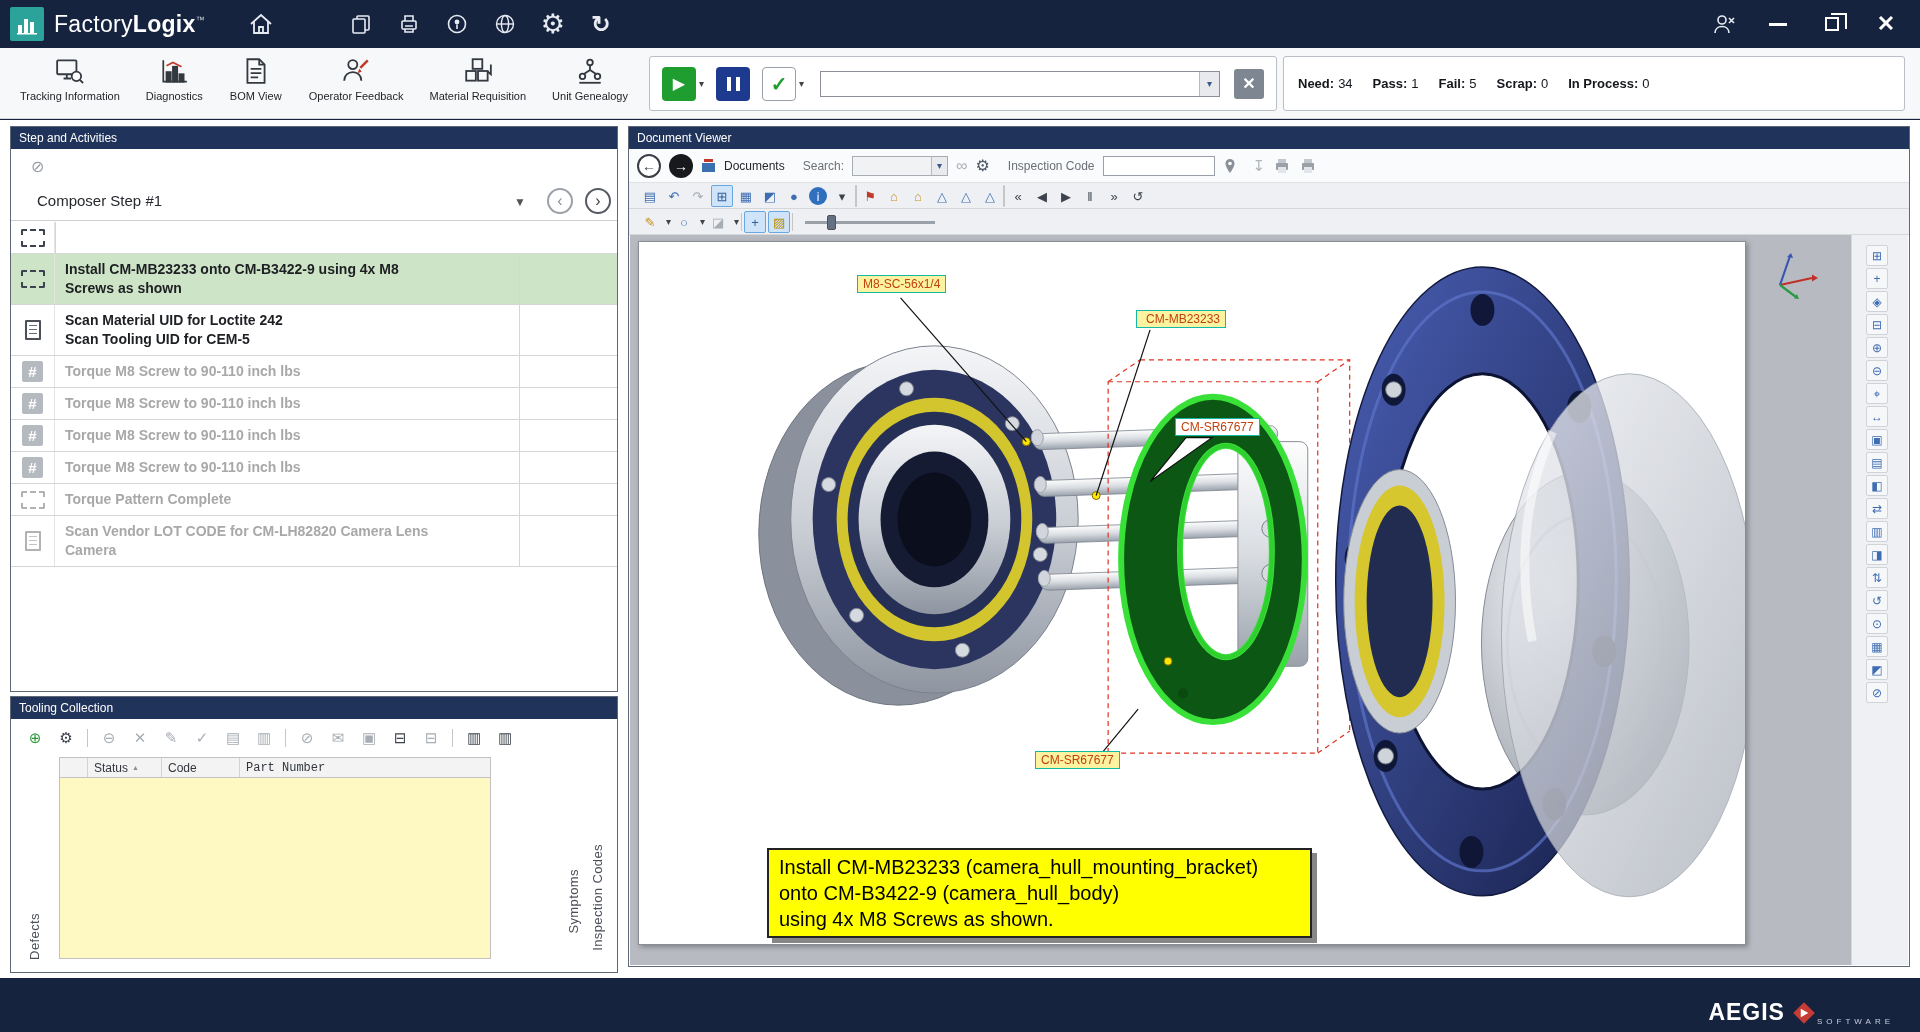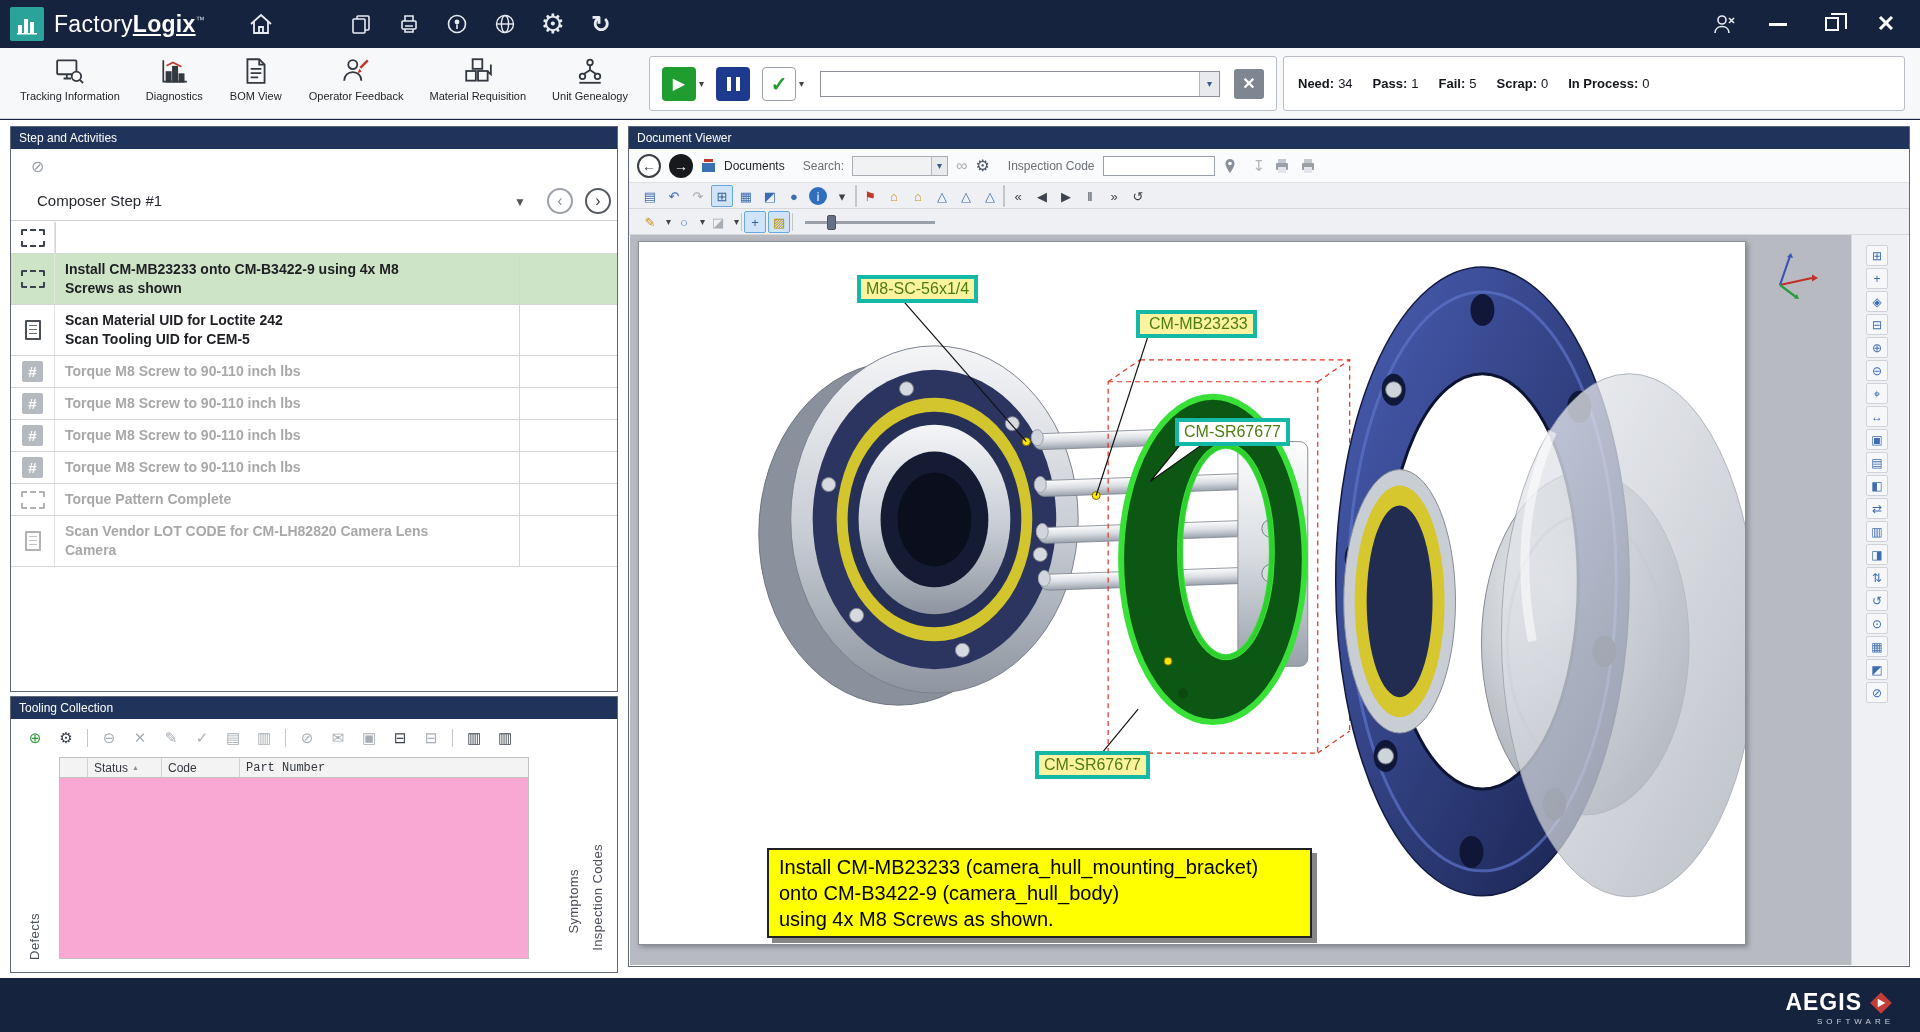--- a/index.html
+++ b/index.html
@@ -5,21 +5,21 @@
   * { margin:0; padding:0; box-sizing:border-box; }
   html,body { width:1920px; height:1032px; }
   body { font-family:"Liberation Sans", sans-serif; background:#15233f; position:relative; overflow:hidden; }
 
   .window { position:absolute; inset:0; }
 
   
   .titlebar { position:absolute; top:0; left:0; right:0; height:48px; background:#15233f; display:flex; align-items:center; }
   .logo-mark { width:34px; height:34px; margin-left:10px; background:#2ba39a; border-radius:2px; display:flex; align-items:center; justify-content:center; }
   .app-title { margin-left:10px; color:#fff; font-size:23px; letter-spacing:.3px; white-space:nowrap; }
-  .app-title .f { font-weight:400; } .app-title .l { font-weight:700;text-decoration:underline; }
+  .app-title .f { font-weight:400; } .app-title .l { font-weight:700; }
   .app-title sup { font-size:9px; color:#cdd4de; }
   .tb-btn { width:40px; height:40px; display:flex; align-items:center; justify-content:center; color:#e8ecf2; }
   .tb-home { margin-left:36px; }
   .tb-icons { display:flex; margin-left:60px; gap:8px; align-items:center; }
   .glyph-ic { color:#e8ecf2; font-size:24px; line-height:1; }
   .tb-right { margin-left:auto; display:flex; align-items:center; gap:14px; margin-right:14px; }
   .win-min { width:18px; height:3px; background:#fff; }
   .win-restore { width:14px; height:14px; border:2px solid #fff; position:relative; }
   .win-restore::before { content:""; position:absolute; top:-6px; left:4px; width:14px; height:14px; border:2px solid #fff; border-left:none; border-bottom:none; }
   .win-close { color:#fff; font-size:22px; font-weight:bold; line-height:1; }
@@ -73,21 +73,21 @@
   .disabled .ic-doc { border-color:#b2b2b2; } .disabled .ic-doc::before { background:repeating-linear-gradient(#c4c4c4 0 1px, transparent 1px 4px); }
   .ic-hash { width:21px; height:21px; background:#b4bac0; color:#fff; font-weight:bold; font-size:15px; line-height:21px; text-align:center; border-radius:2px; }
 
   
   .defect-panel { left:10px; top:696px; width:608px; height:277px; }
   .defect-toolbar { position:absolute; top:28px; left:14px; right:10px; height:26px; display:flex; align-items:center; gap:11px; }
   .dtool { width:20px; height:20px; text-align:center; line-height:20px; font-size:15px; }
   .c-green { color:#2c9a3c; } .c-dark { color:#3d434c; } .c-gray { color:#a7adb4; }
   .c-blue { color:#3e6db2; } .c-red { color:#c0392b; } .c-amber { color:#c88f1a; }
   .divider { width:1px !important; height:18px; background:#c6c6c6; padding:0; }
-  .defect-table { position:absolute; left:48px; top:60px; width:470px; height:202px; border:1px solid #c2c2c2; background:#f9a8d4; }
+  .defect-table { position:absolute; left:48px; top:60px; width:432px; height:202px; border:1px solid #c2c2c2; background:#fef9c3; }
   .dt-header { display:flex; height:20px; background:#f3f3f3; border-bottom:1px solid #c2c2c2; font-size:12px; color:#33373d; }
   .dt-cell { border-right:1px solid #d2d2d2; padding:2px 6px; display:flex; align-items:center; gap:4px; }
   .dt-c0 { width:28px; } .dt-c1 { width:74px; } .dt-c2 { width:78px; } .dt-c3 { flex:1; border-right:none;font-family:Liberation Mono, monospace; }
   .sort-arrow { font-size:7px; color:#8a8f96; }
   .vtab { position:absolute; writing-mode:vertical-rl; transform:rotate(180deg); font-size:13px; color:#4a4f57; letter-spacing:.4px; }
   .vtab-left { left:16px; bottom:12px; }
   .vtab-r1 { right:36px; bottom:38px; }
   .vtab-r2 { right:12px; bottom:21px; }
 
   
@@ -110,29 +110,29 @@
   .c-info { background:#2f6fbe; color:#fff; border-radius:50%; font-size:12px; width:18px; height:18px; line-height:18px; margin:0 2px; }
   .slider { width:130px; height:22px; position:relative; margin-left:10px; }
   .slider .track { position:absolute; top:10px; left:0; right:0; height:3px; background:#9aa0a8; }
   .slider .handle { position:absolute; top:4px; left:22px; width:9px; height:15px; background:#667083; border:1px solid #4a525f; border-radius:2px; }
   .viewer-canvas { position:absolute; top:108px; left:1px; width:1222px; bottom:1px; background:#b7bbc1; overflow:hidden; }
   .side-strip { position:absolute; top:108px; right:1px; width:57px; bottom:1px; background:#eef0f3; border-left:1px solid #d5d7da; }
   .side-toolbar { position:absolute; top:10px; left:14px; display:flex; flex-direction:column; gap:2px; }
   .side-toolbar .ti { width:22px; height:21px; line-height:21px; font-size:12px; background:#f6f7f9; border:1px solid #cfd3d8; }
   .sheet { position:absolute; left:8px; top:6px; width:1108px; height:704px; background:#fff; border:1px solid #8a8f96; box-shadow:2px 2px 5px rgba(0,0,0,.3); }
   .scene { position:absolute; inset:0; }
-  .callout { position:absolute; background:#fbf3a0; border:4px solid #14b8a6; color:#4d7c0f; font-size:16px; padding:1px 5px; white-space:nowrap; }
+  .callout { position:absolute; background:#fbf3a0; border:1px solid #14b8a6; color:#c2410c; font-size:12px; padding:1px 5px; white-space:nowrap; }
   .callout.white { background:#fff; }
   .instruction { position:absolute; left:128px; top:606px; width:545px; background:#ffff00; border:2px solid #222; box-shadow:5px 5px 0 rgba(35,35,35,.55); padding:4px 10px; }
   .instr-line { font-size:20px; line-height:26px; color:#000; }
   .triad { position:absolute; left:1136px; top:16px; width:52px; height:48px; }
 
   
   .footer { position:absolute; left:0; right:0; bottom:0; height:54px; background:#15233f; }
-  .aegis { position:absolute; right:26px; bottom:6px; display:flex; flex-direction:column; align-items:flex-end; }
+  .aegis { position:absolute; right:26px; bottom:6px; display:flex; align-items:flex-end; }
   .aegis-row { display:flex; align-items:center; gap:6px; }
   .aegis-brand { color:#fff; font-size:23px; font-weight:bold; letter-spacing:1px; }
   .aegis-sub { color:#c9d0da; font-size:8px; letter-spacing:4px; margin-top:1px; }
 </style>
 </head>
 <body>
 
 <div class="window">
 
   <div class="titlebar">

